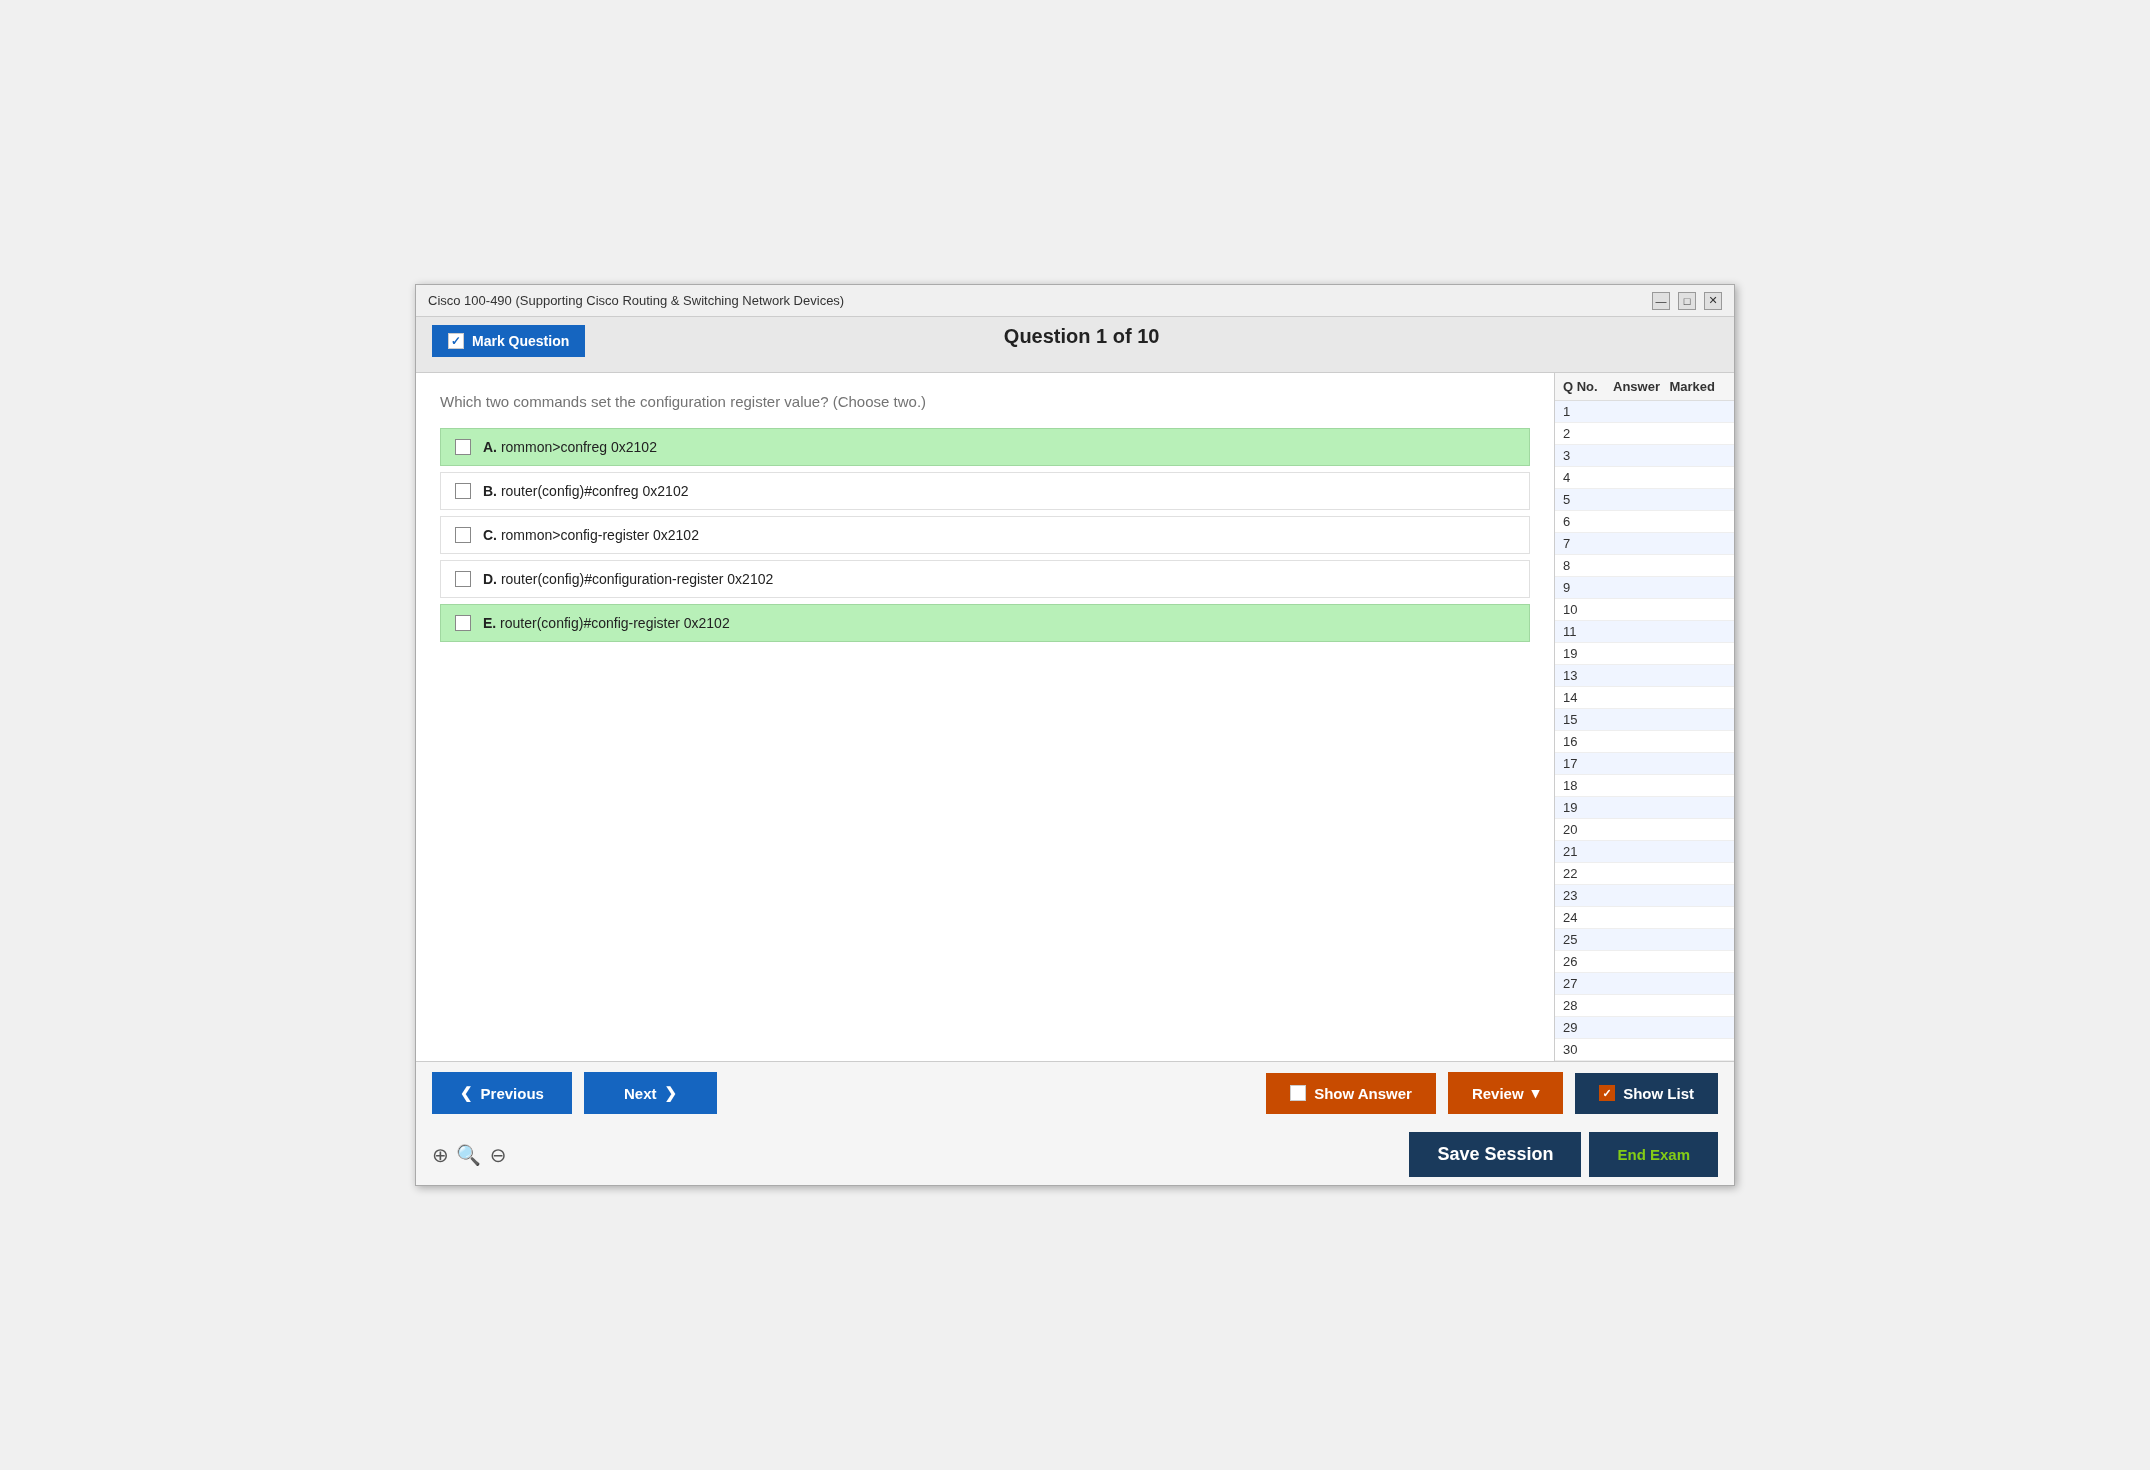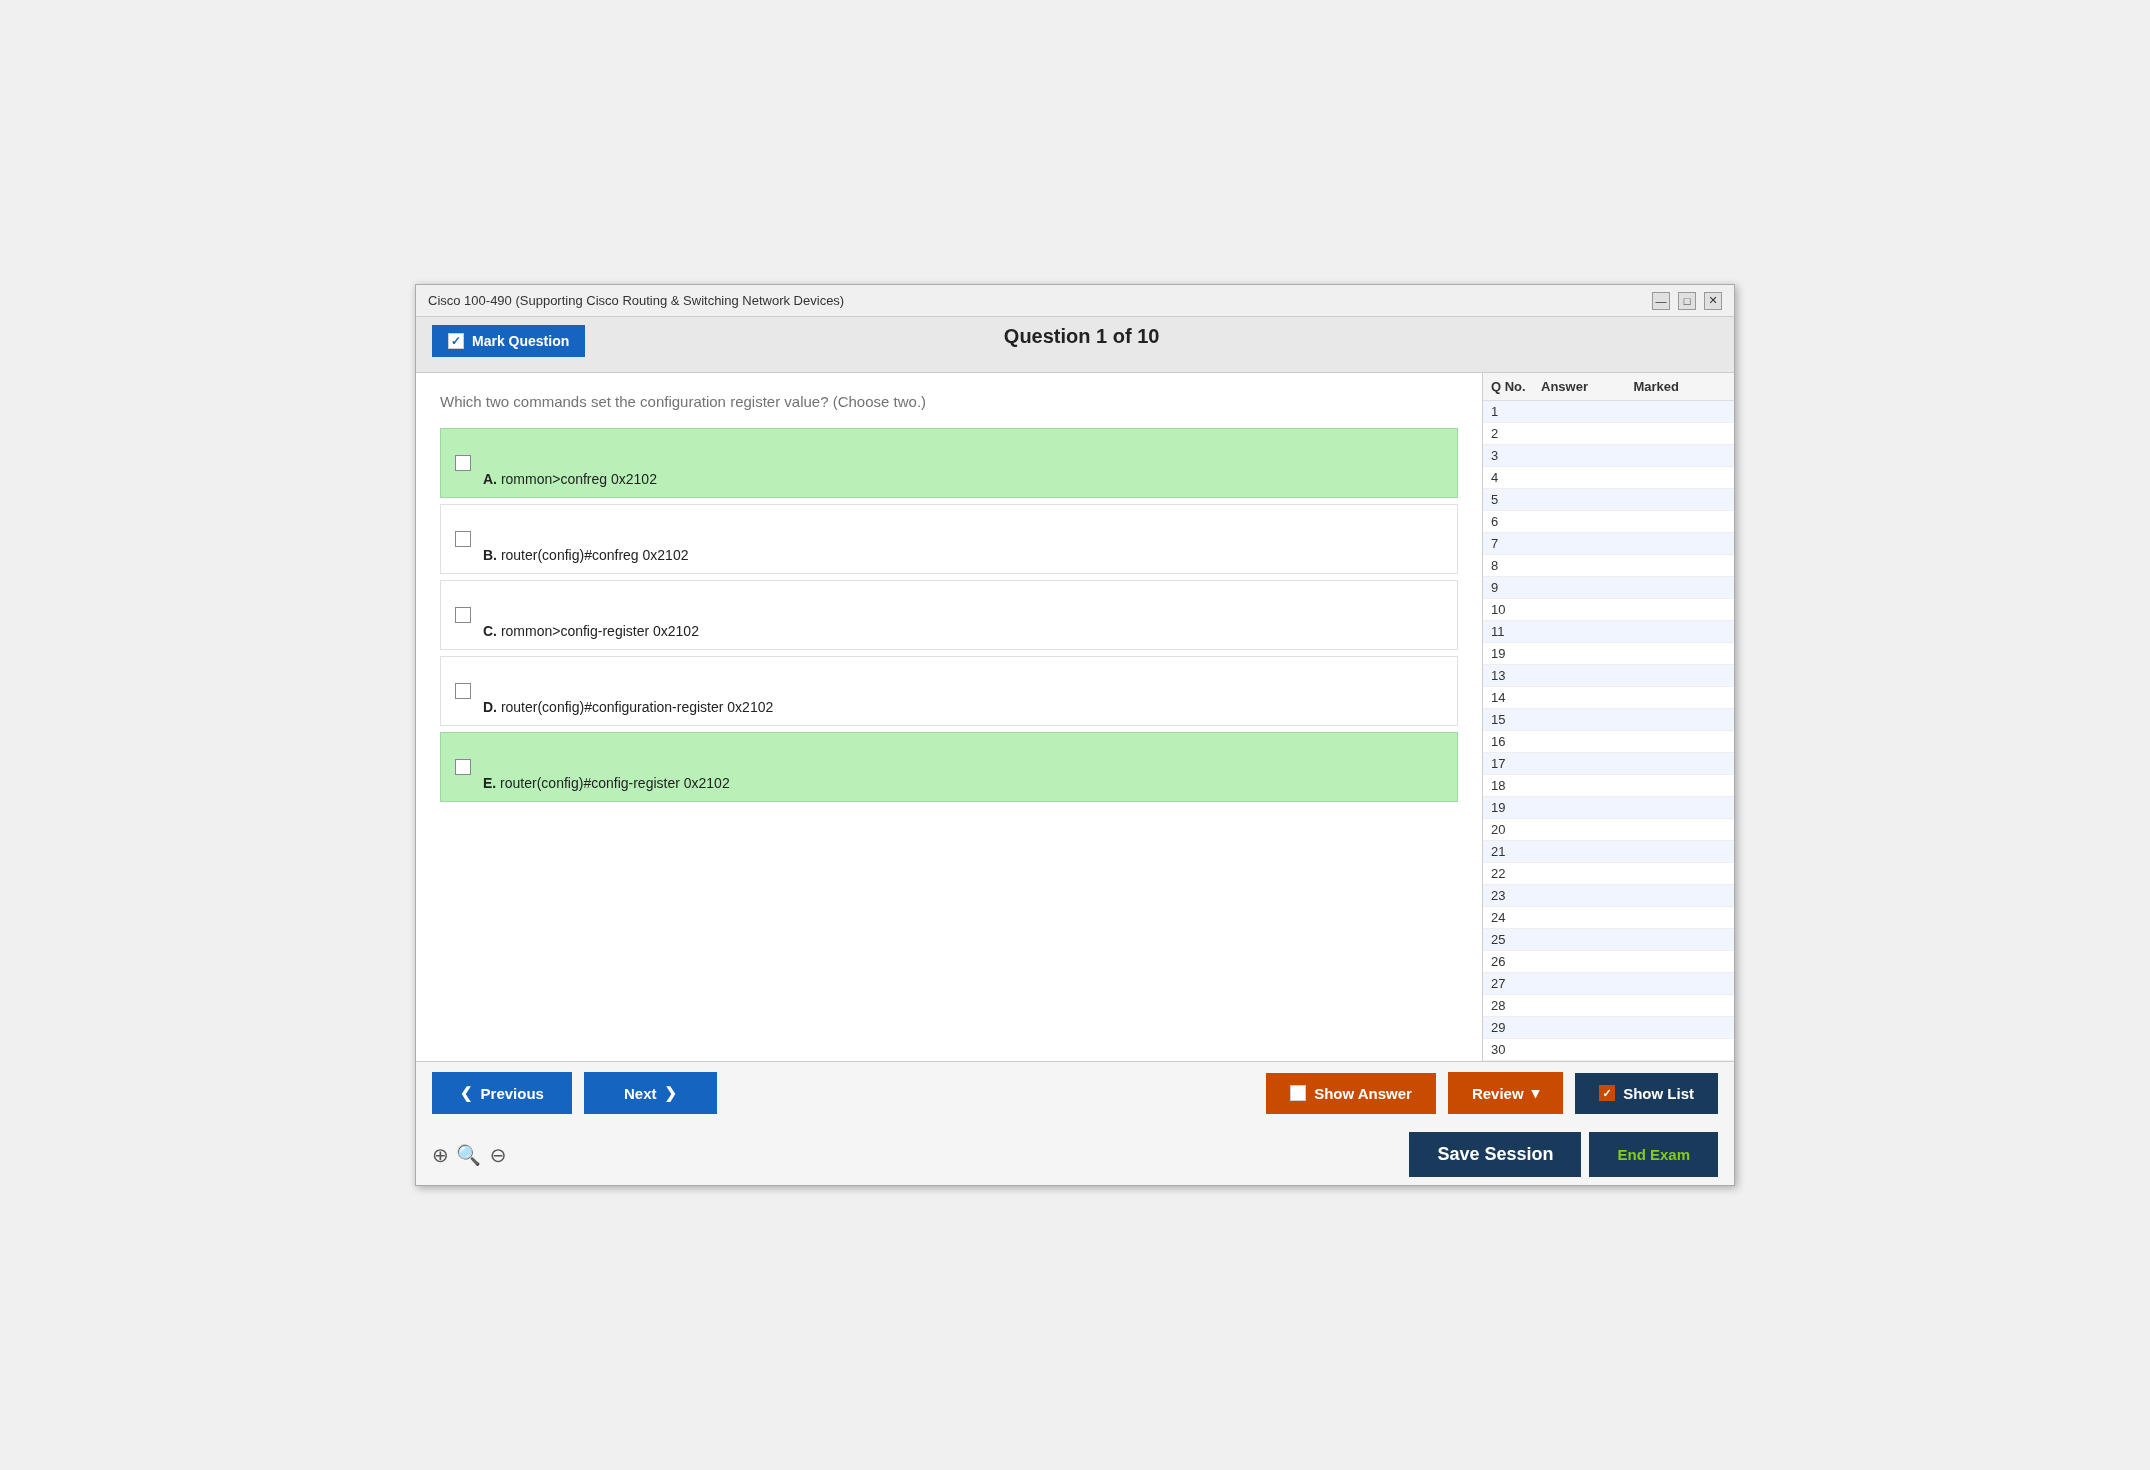--- a/index.html
+++ b/index.html
@@ -125,39 +125,38 @@
       width: 16px;
       height: 16px;
       border: 1px solid #888;
       background: #fff;
       margin-right: 12px;
       flex-shrink: 0;
     }
     .option-text {
       font-size: 14px;
       color: #222;
-      margin-top: 32px;
     }
     .answer-box {
       background: #fafac0;
       border: 1px solid #e8e8a0;
       padding: 20px 24px;
       margin-top: 20px;
     }
     .answer-label {
       font-weight: bold;
       font-size: 14px;
       margin-bottom: 10px;
     }
     .explanation-label {
       font-weight: bold;
       font-size: 14px;
     }
     .sidebar {
-      width: 252px;
+      width: 180px;
       border-left: 1px solid #ccc;
       display: flex;
       flex-direction: column;
       overflow: hidden;
       justify-content: center;
     }
     .sidebar-header {
       display: grid;
       grid-template-columns: 50px 1fr 1fr;
       background: #f5f5f5;

